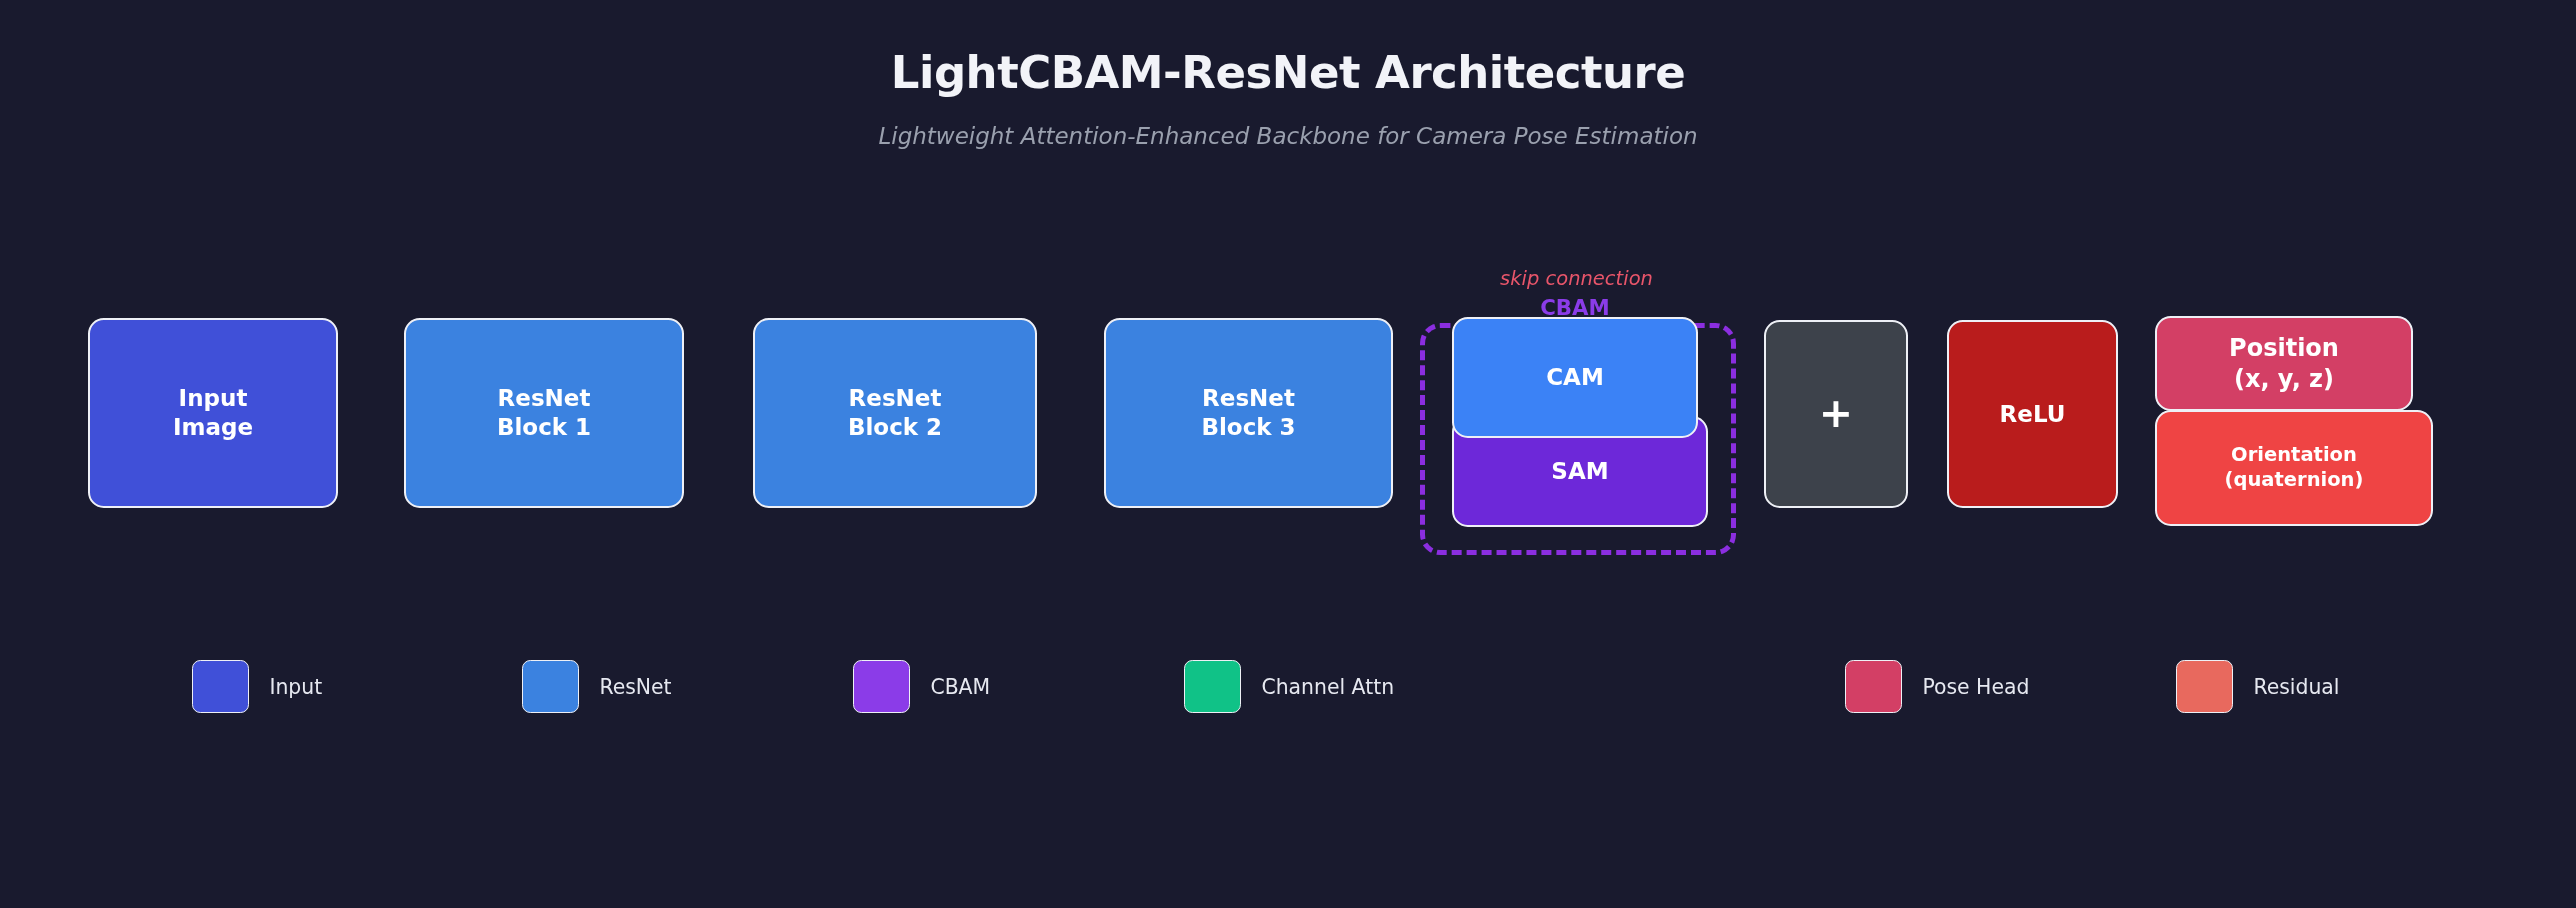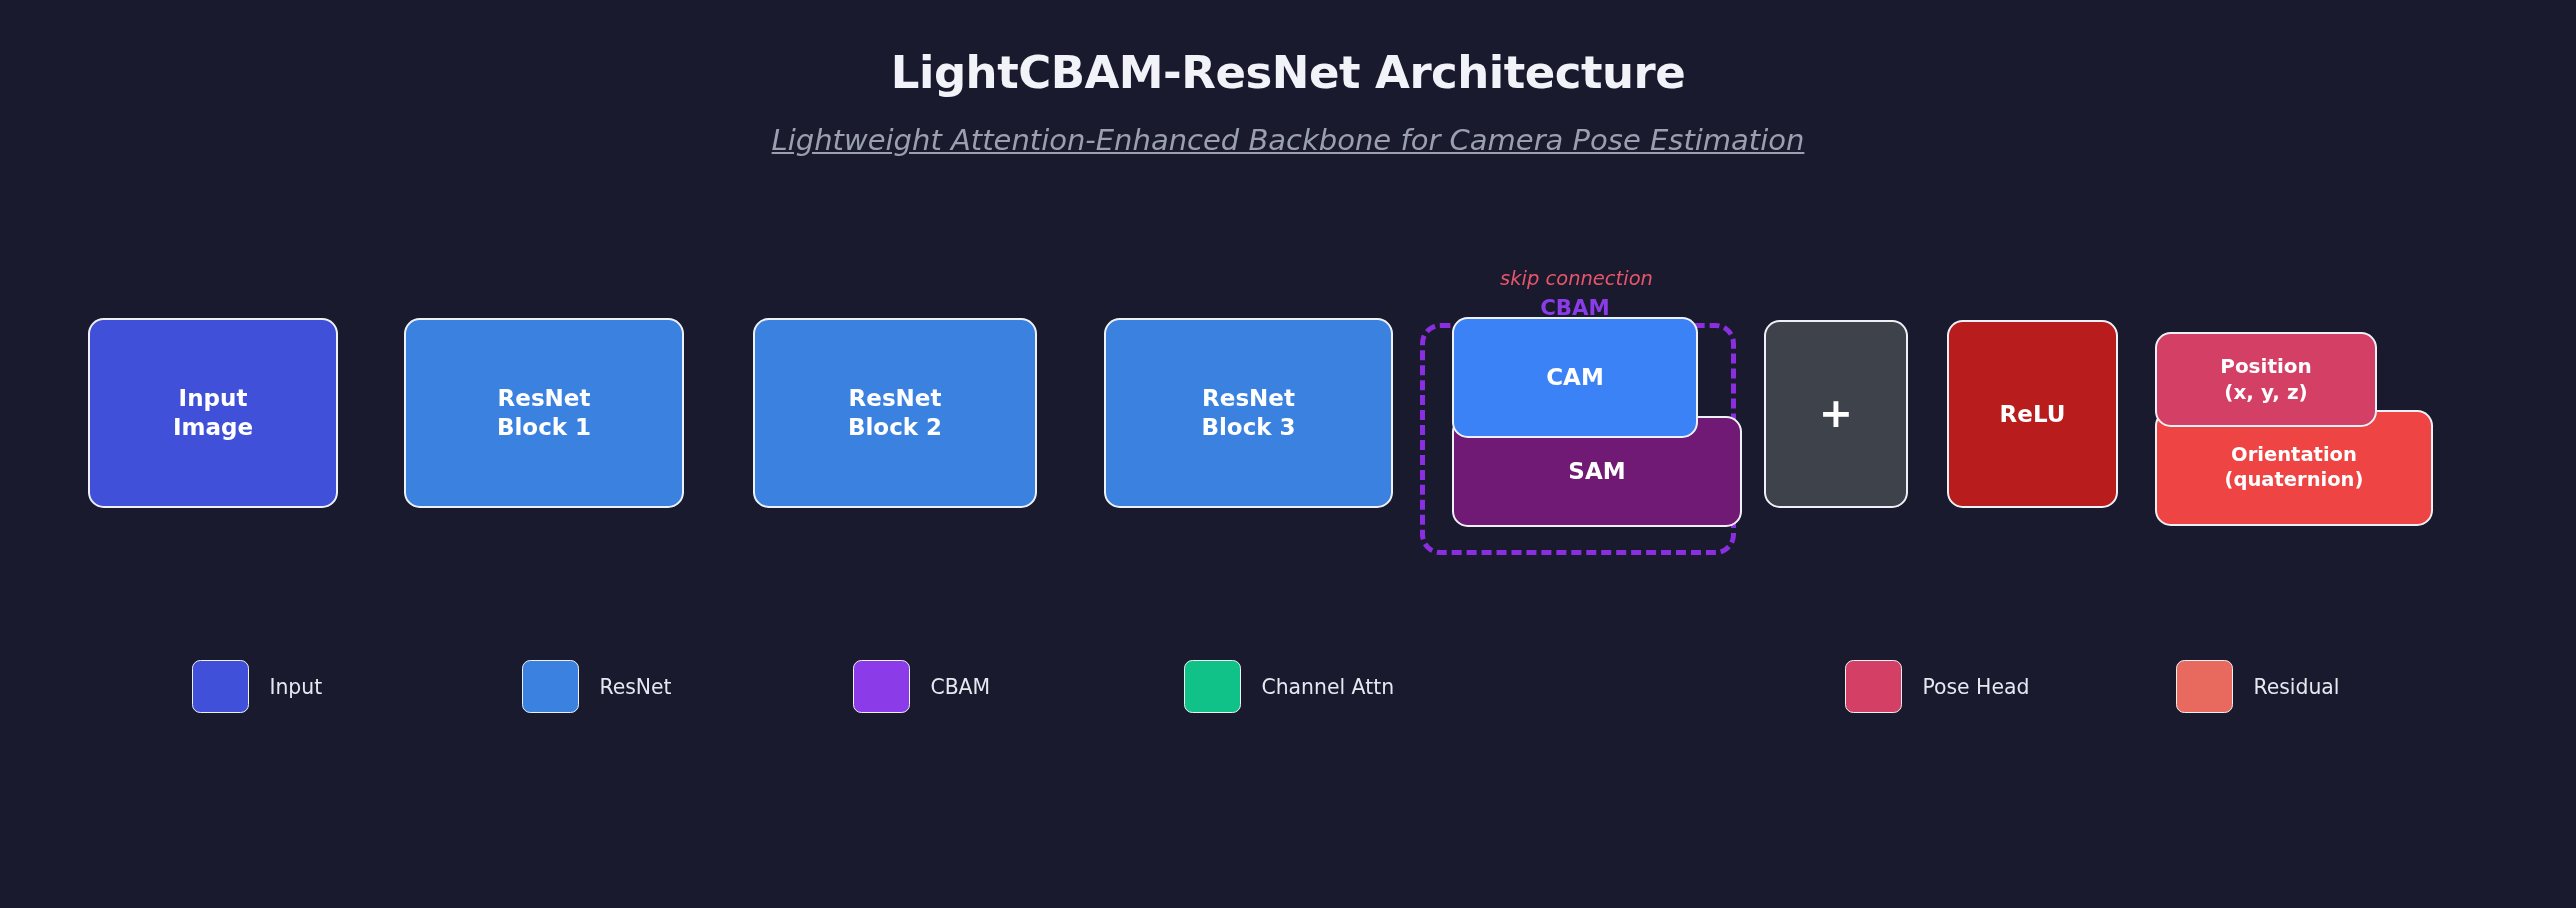--- a/index.html
+++ b/index.html
@@ -13,46 +13,45 @@
   
   .title {
     position:absolute; left:0; right:0; top:46px;
     text-align:center; color:#f2f3f8;
     font-size:45px; font-weight:bold; letter-spacing:-0.5px;
     font-family:"DejaVu Sans", sans-serif;
   }
   .subtitle {
     position:absolute; left:0; right:0; top:123px;
     text-align:center; color:#9aa0ae;
-    font-size:29px; font-style:italic; font-weight:400;
+    font-size:23px; font-style:italic; font-weight:400;
     font-family:"DejaVu Sans", sans-serif;
-    text-decoration:underline;
   }
 
   
   .node {
     position:absolute;
     border:2.8px solid #eef0f6;
     border-radius:15.8px;
     display:flex; align-items:center; justify-content:center;
     text-align:center;
     color:#ffffff;
     font-weight:bold;
     line-height:1.26;
     white-space:pre-line;
   }
   .node.n-input      { left:88px;   top:318px; width:250px; height:190px; background:#4050d8; font-size:23px; }
   .node.n-res1       { left:404px;  top:318px; width:280px; height:190px; background:#3b82e0; font-size:23px; }
   .node.n-res2       { left:753px;  top:318px; width:284px; height:190px; background:#3b82e0; font-size:23px; }
   .node.n-res3       { left:1104px; top:318px; width:289px; height:190px; background:#3b82e0; font-size:23px; }
   .node.n-cam        { left:1452px; top:317px; width:246px; height:121px; background:#3b82f6; font-size:23px; z-index:5; }
-  .node.n-sam        { left:1452px; top:416px; width:290px; height:111px; background:#701a75; font-size:23px; z-index:4; }
+  .node.n-sam        { left:1452px; top:416px; width:256px; height:111px; background:#6d28d9; font-size:23px; z-index:4; }
   .node.n-add        { left:1764px; top:320px; width:144px; height:188px; background:#3d424b; font-size:41px; }
   .node.n-relu       { left:1947px; top:320px; width:171px; height:188px; background:#b91c1c; font-size:23px; }
-  .node.n-position   { left:2155px; top:332px; width:222px; height:95px; background:#d33f65; font-size:20px; z-index:5; }
+  .node.n-position   { left:2155px; top:316px; width:258px; height:95px; background:#d33f65; font-size:24px; z-index:5; }
   .node.n-orientation{ left:2155px; top:410px; width:278px; height:116px; background:#ef4444; font-size:19.5px; z-index:4; }
 
   
   .cbam-group {
     position:absolute; left:1420px; top:323px; width:316px; height:232px;
     border:5.6px dashed #8b2ee0; border-radius:20.4px; z-index:1;
   }
   .cbam-label {
     position:absolute; left:1452px; top:295px; width:246px;
     text-align:center; color:#8b3ce8;

